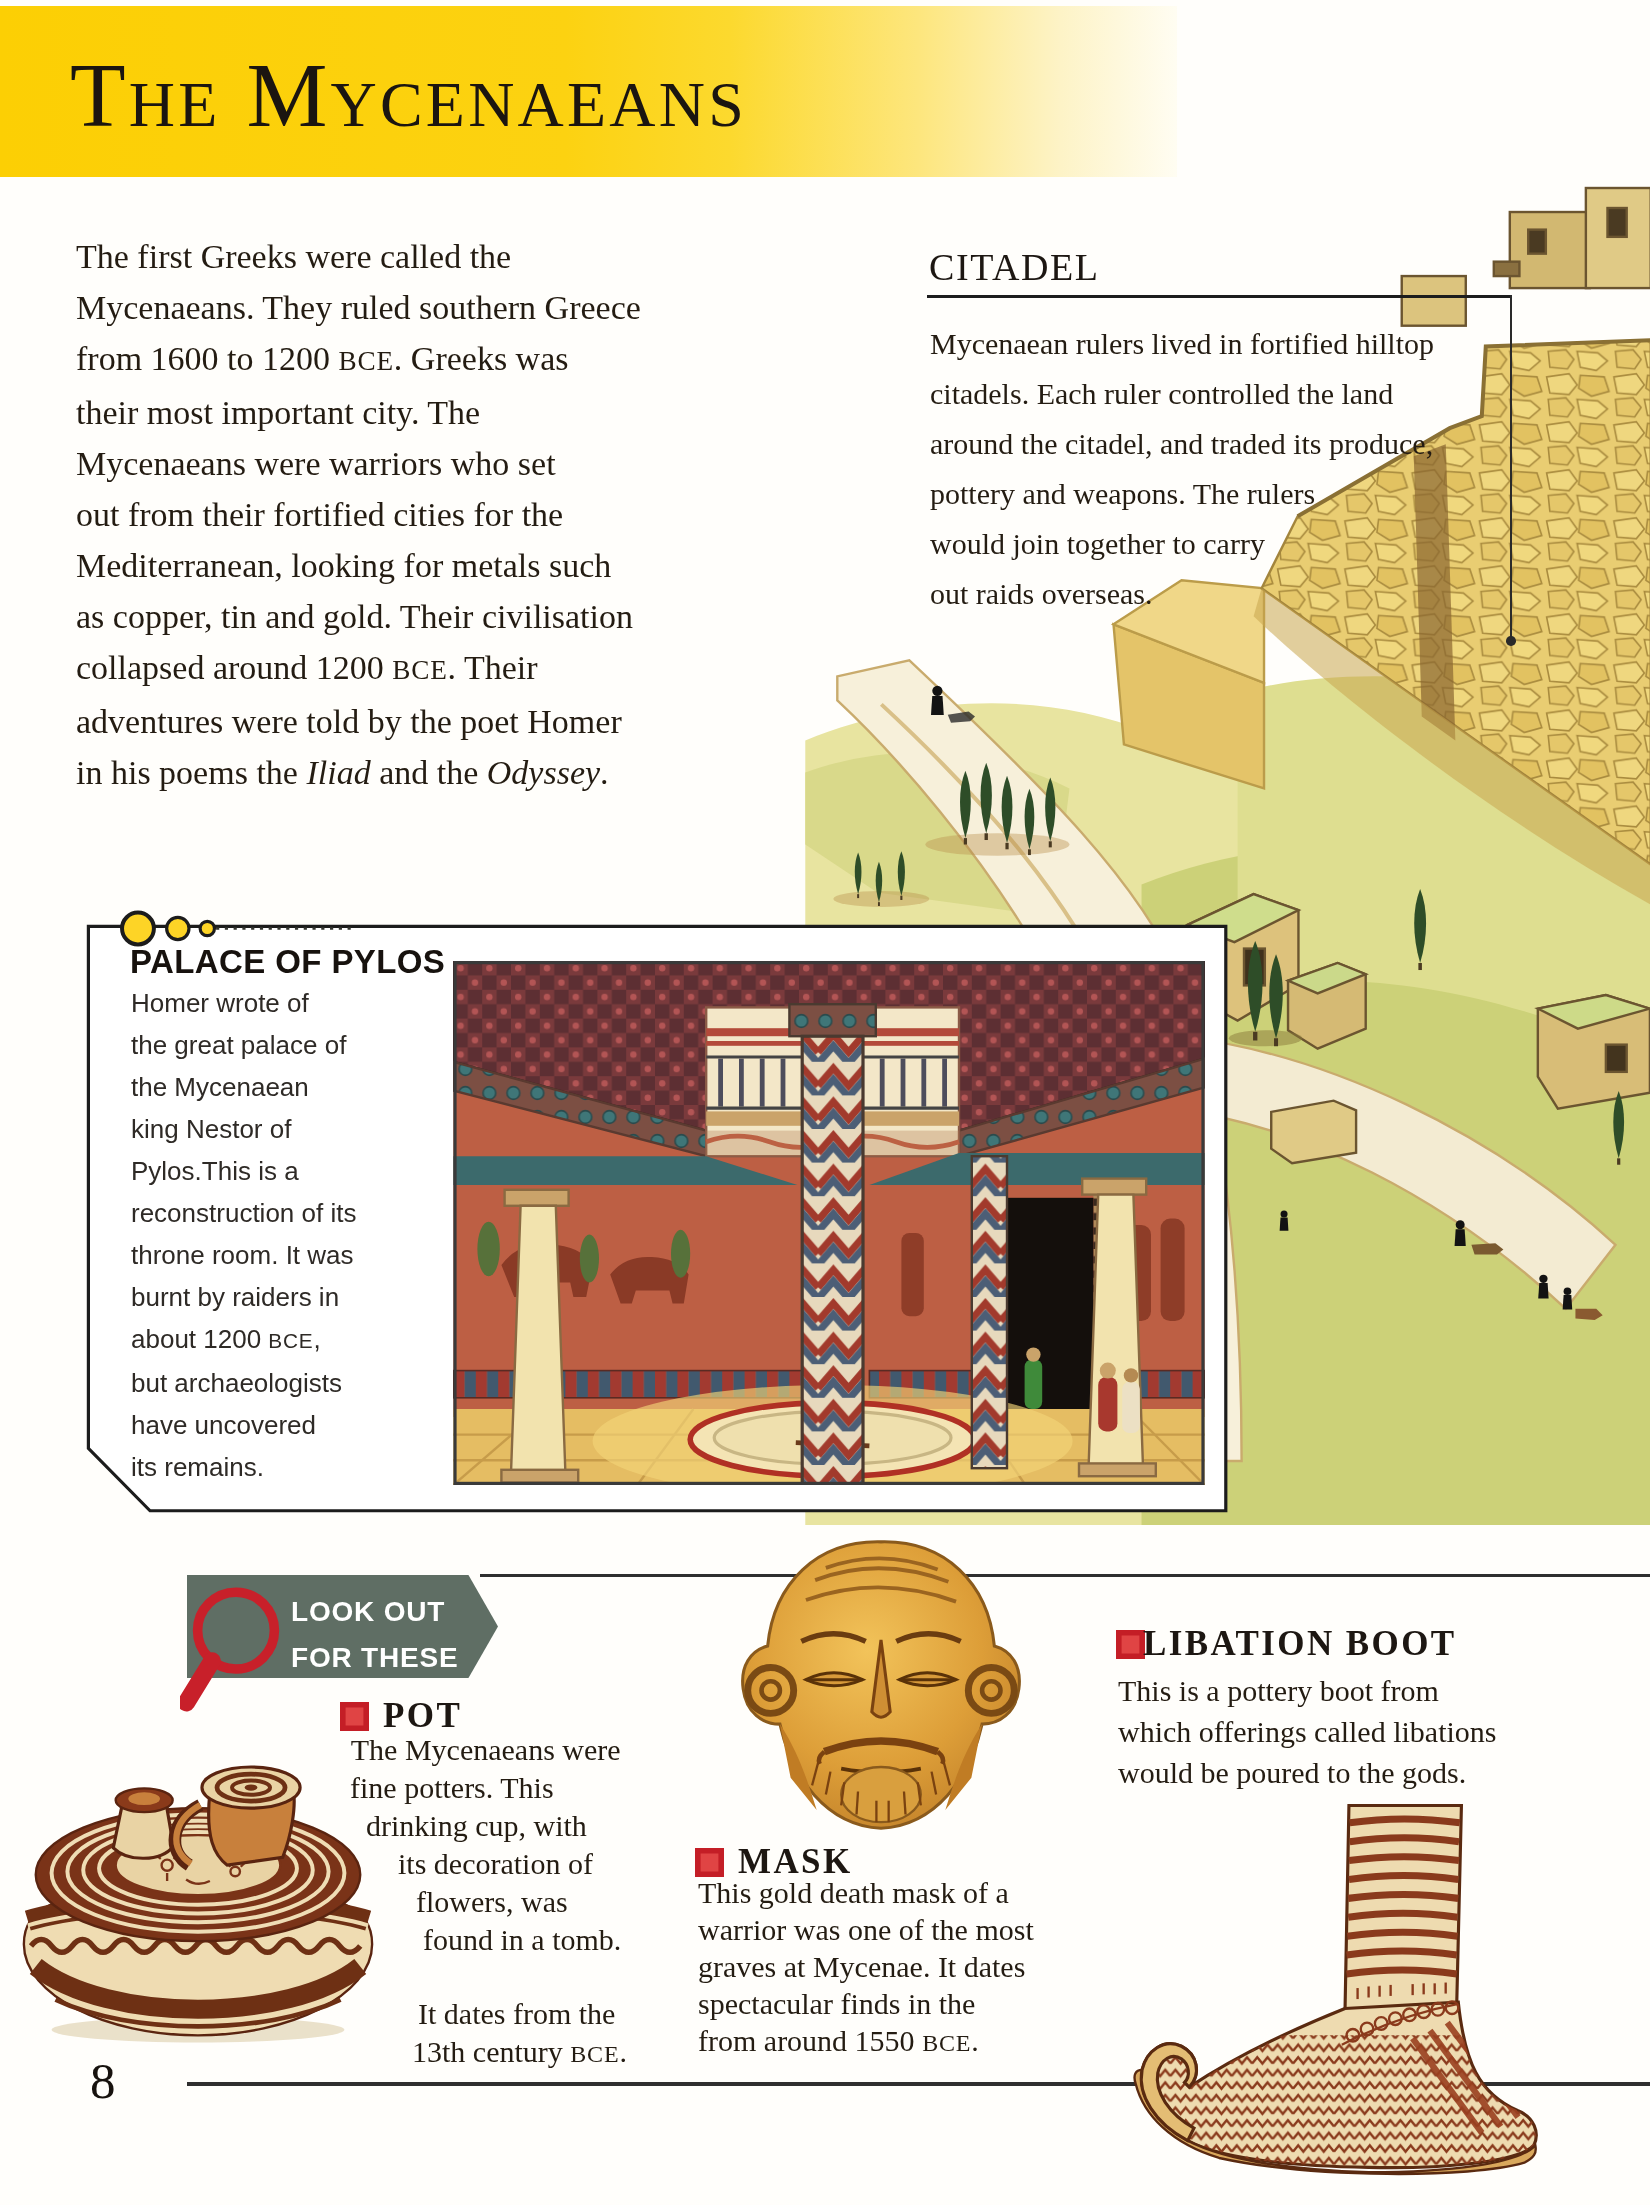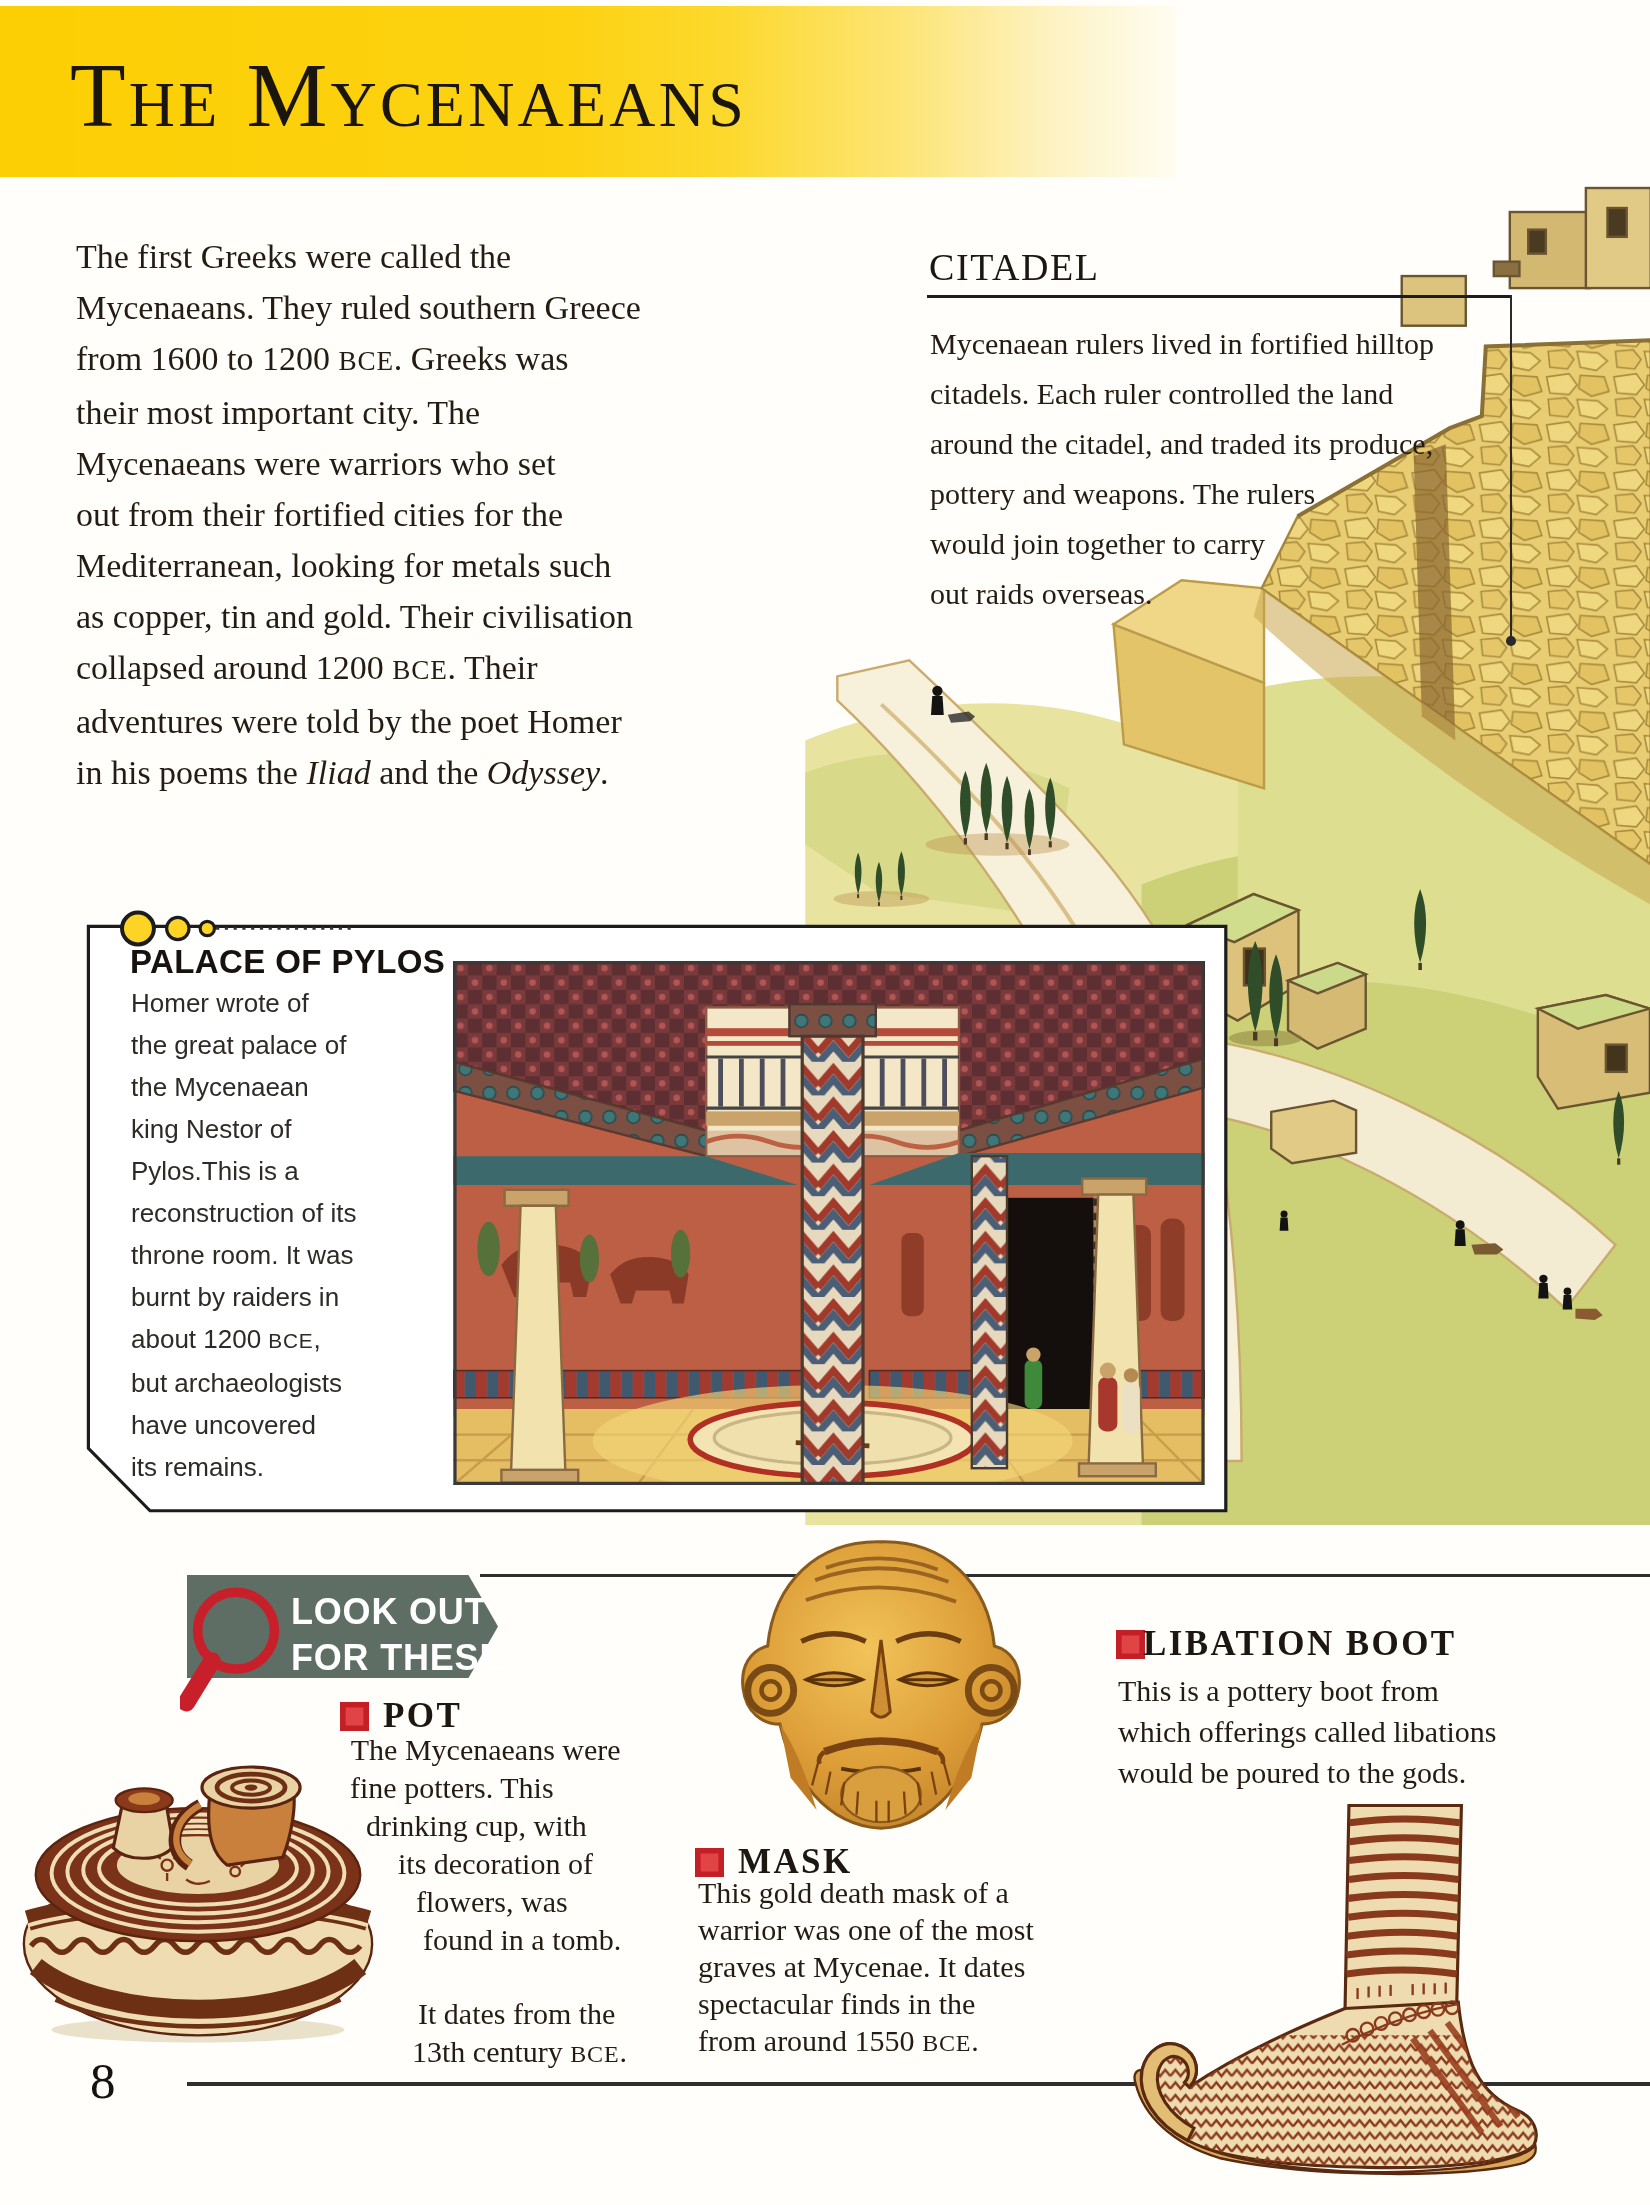--- a/index.html
+++ b/index.html
@@ -24,21 +24,21 @@
   
   #palace-heading{left:130px;top:943px;font-family:"Liberation Sans",sans-serif;font-weight:700;
     font-size:33px;letter-spacing:0.4px;color:#17120e;}
   #palace-text{left:131px;top:982px;font-family:"Liberation Sans",sans-serif;font-size:26px;
     line-height:42px;color:#2e2a26;}
   
   #lookout-line{left:480px;top:1574px;width:1170px;height:3.2px;background:#2f2f2f;}
   #lookout-banner{left:187px;top:1575px;width:311px;height:103px;background:#5f6e64;
     clip-path:polygon(0 0,90.5% 0,100% 50%,90.5% 100%,0 100%);}
   #lookout-text{left:291px;top:1589px;font-family:"Liberation Sans",sans-serif;font-weight:700;
-    font-size:36px;line-height:46px;color:#ffffff;letter-spacing:0.8px;}
+    font-size:28px;line-height:46px;color:#ffffff;letter-spacing:0.8px;}
   
   .item-heading{font-weight:700;font-size:35px;letter-spacing:2.4px;color:#1d1712;}
   .bullet{width:29px;height:29px;background:#e04444;box-shadow:inset 0 0 0 5.6px #c41e26;}
   
   .item-text{font-size:30px;color:#241c12;}
   #pot-text{left:350px;top:1731px;line-height:38px;}
   #mask-text{left:698px;top:1874px;line-height:37px;width:416px;}
   #boot-text{left:1118px;top:1670px;line-height:41px;width:448px;}
   
   #footer-rule{left:187px;top:2082px;width:1464px;height:4px;background:#2f2f2f;}

